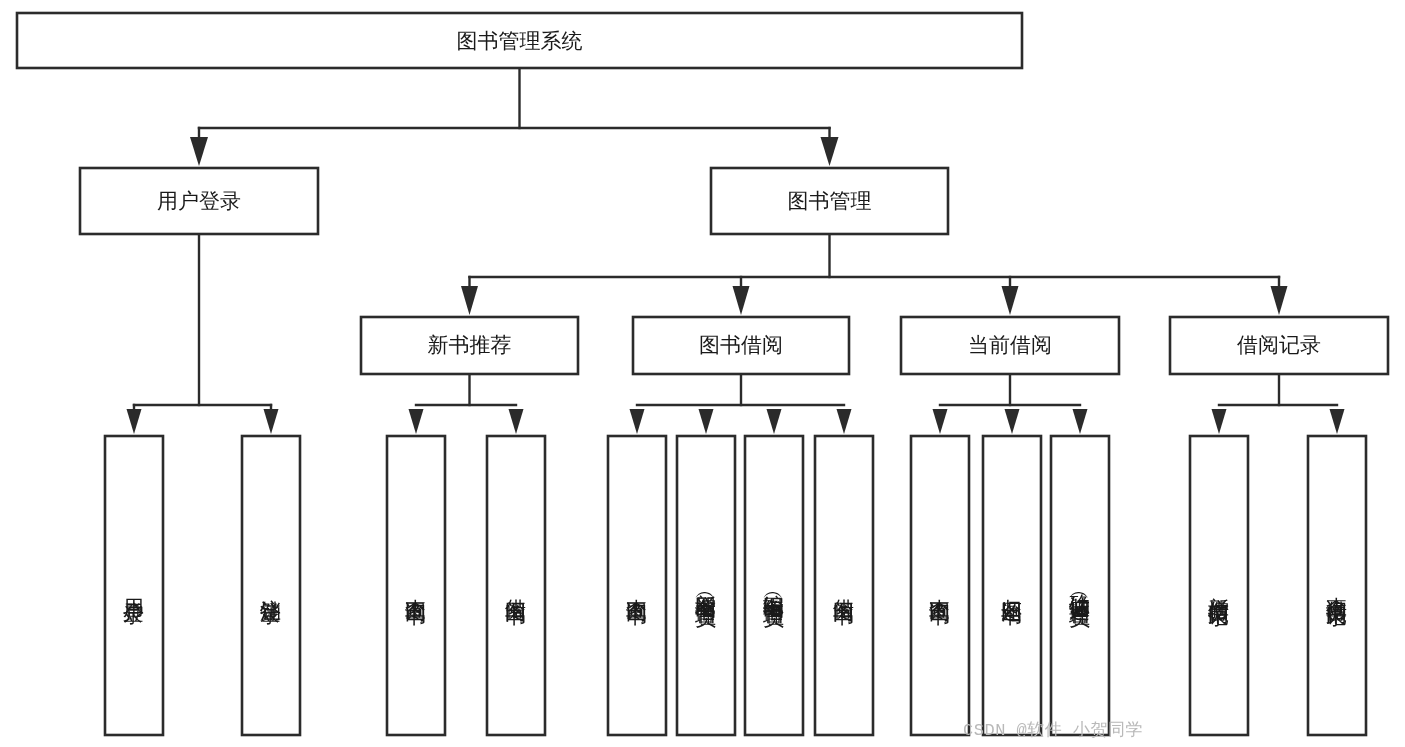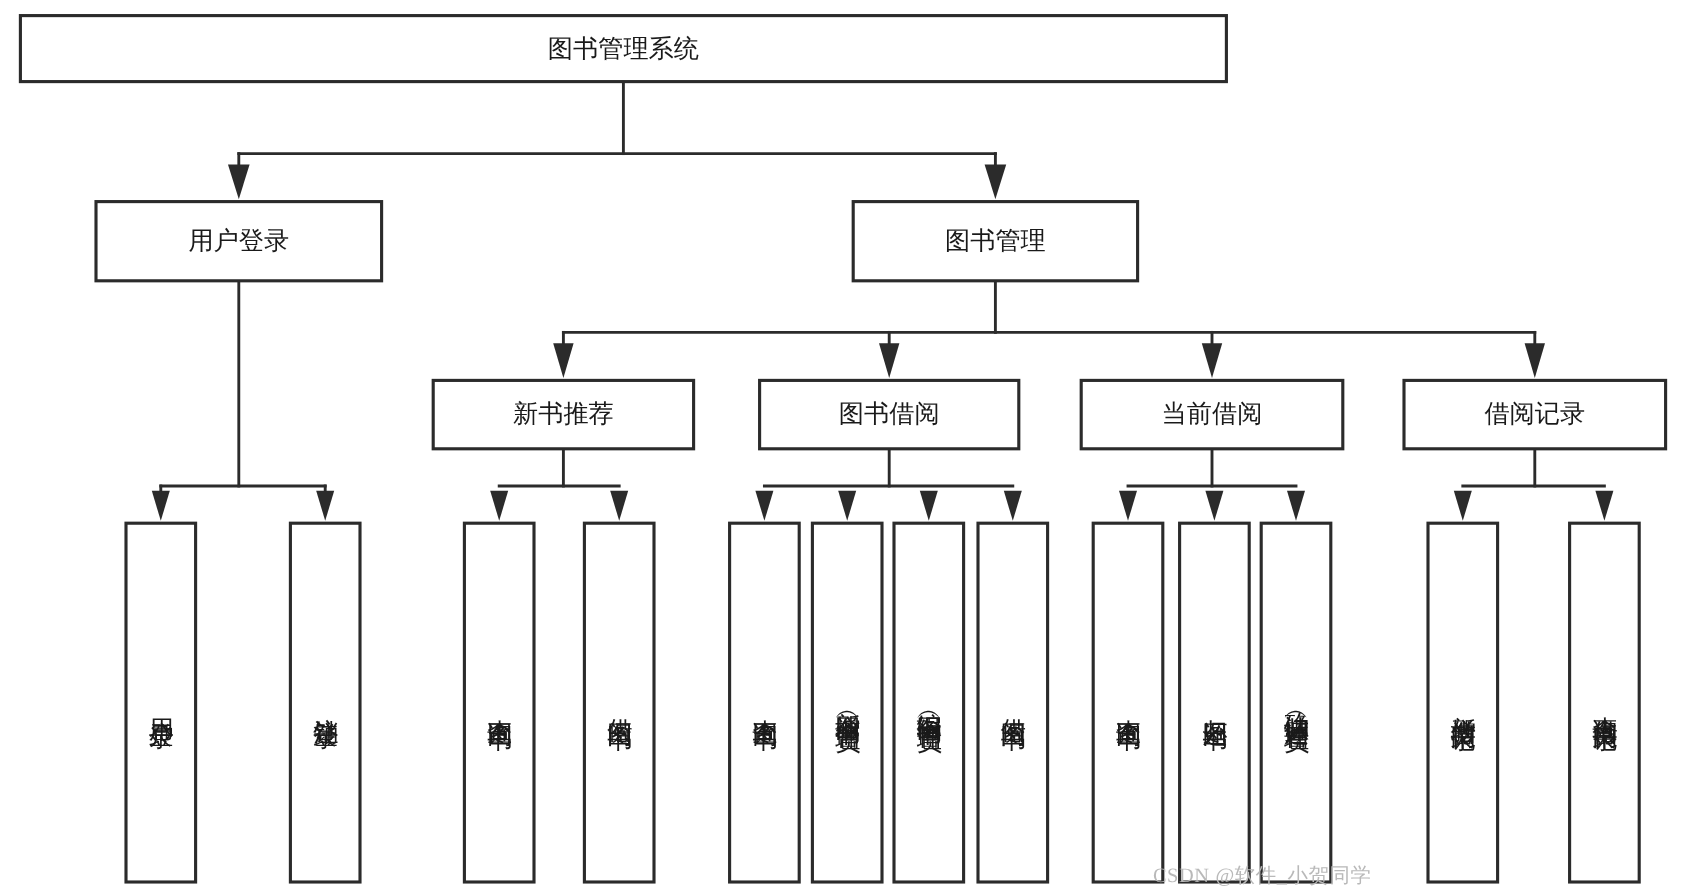--- a/index.html
+++ b/index.html
@@ -57,21 +57,21 @@
     letter-spacing: 2px;
     line-height: 1;
     text-align: center;
     white-space: nowrap;
     pointer-events: none;
   }
   .watermark {
     position: absolute;
     right: 8px;
     bottom: 6px;
-    font-family: Liberation Serif, serif;
+    font-family: Liberation Mono, monospace;
     font-size: 17px;
     color: #b9b9b9;
     letter-spacing: 0.5px;
     white-space: nowrap;
   }
 </style>
 </head>
 <body>
 
 <div id="diagram-root">

